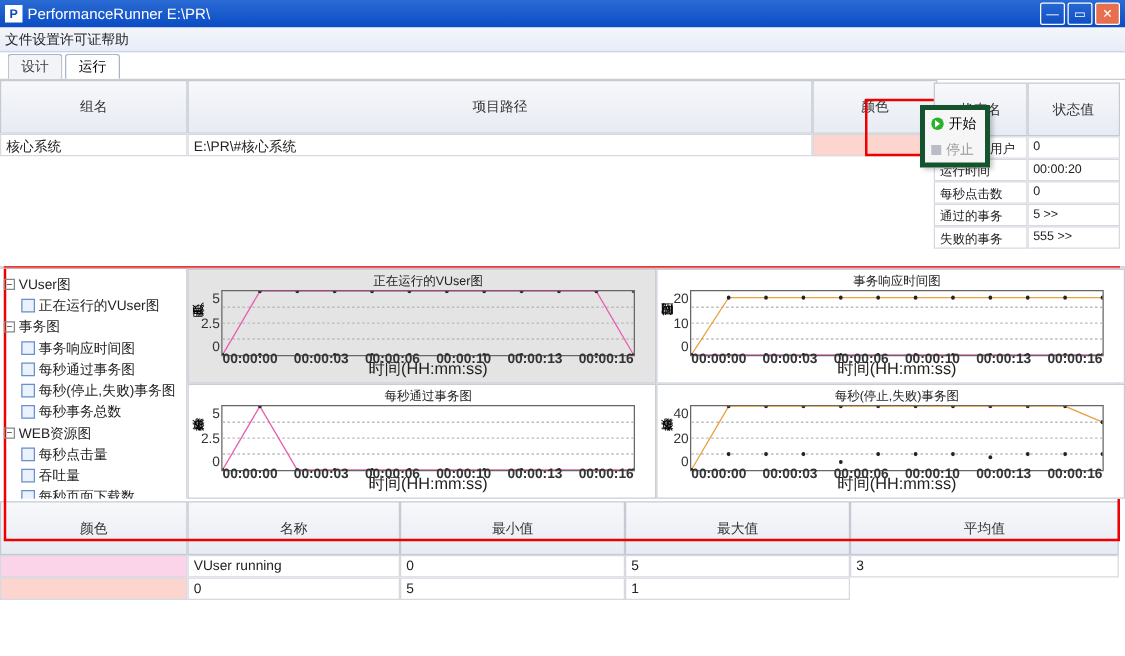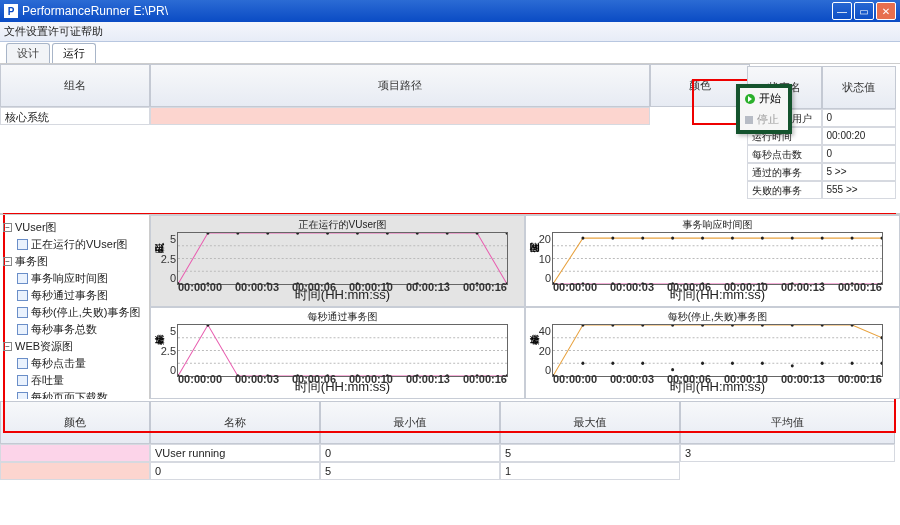--- a/index.html
+++ b/index.html
@@ -72,20 +72,21 @@
   <div class="tab">设计</div>
   <div class="tab active">运行</div>
 </div>
 
 <div class="toparea">
   <div class="maintable">
     <div class="hdr">组名</div>
     <div class="hdr">项目路径</div>
     <div class="hdr">颜色</div>
     <div class="cell">核心系统</div>
+    <div class="cell">E:\PR\#核心系统</div>
     <div class="cell" style="background:#fcd5cf"></div>
   </div>
 
   <div class="contextmenu">
     <div class="mi">
       <span class="playicon"></span>
       <span>开始</span>
     </div>
     <div class="mi" style="color:#999">
       <span class="stopicon"></span>

